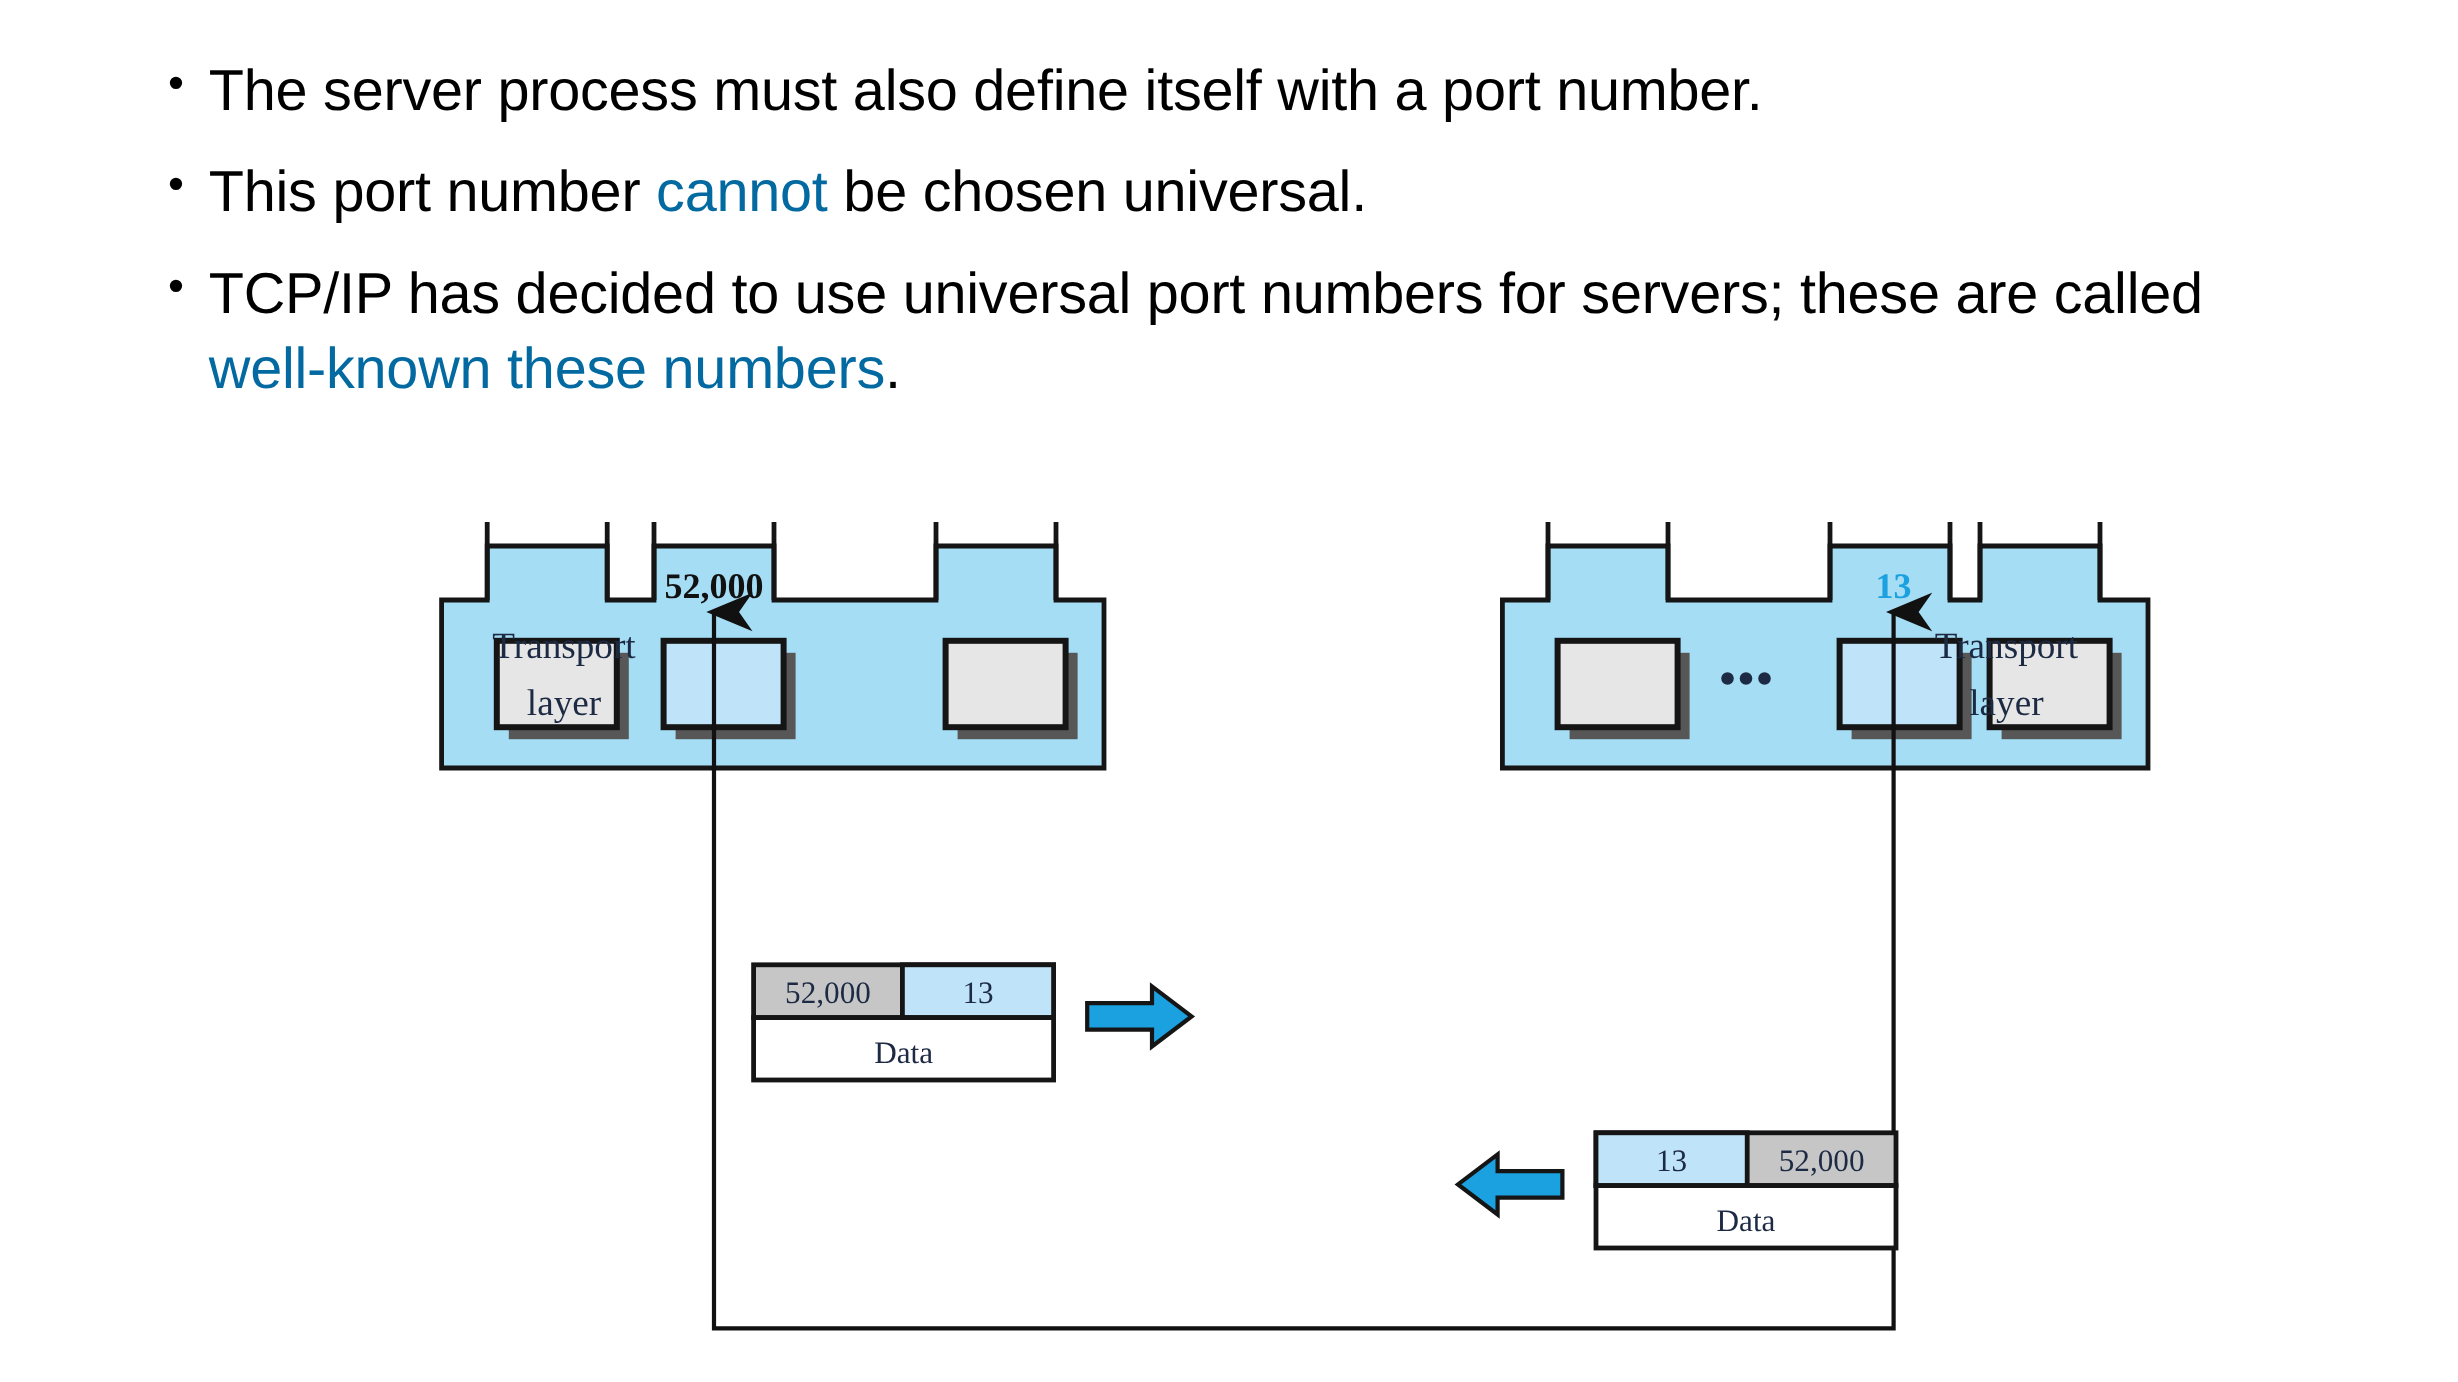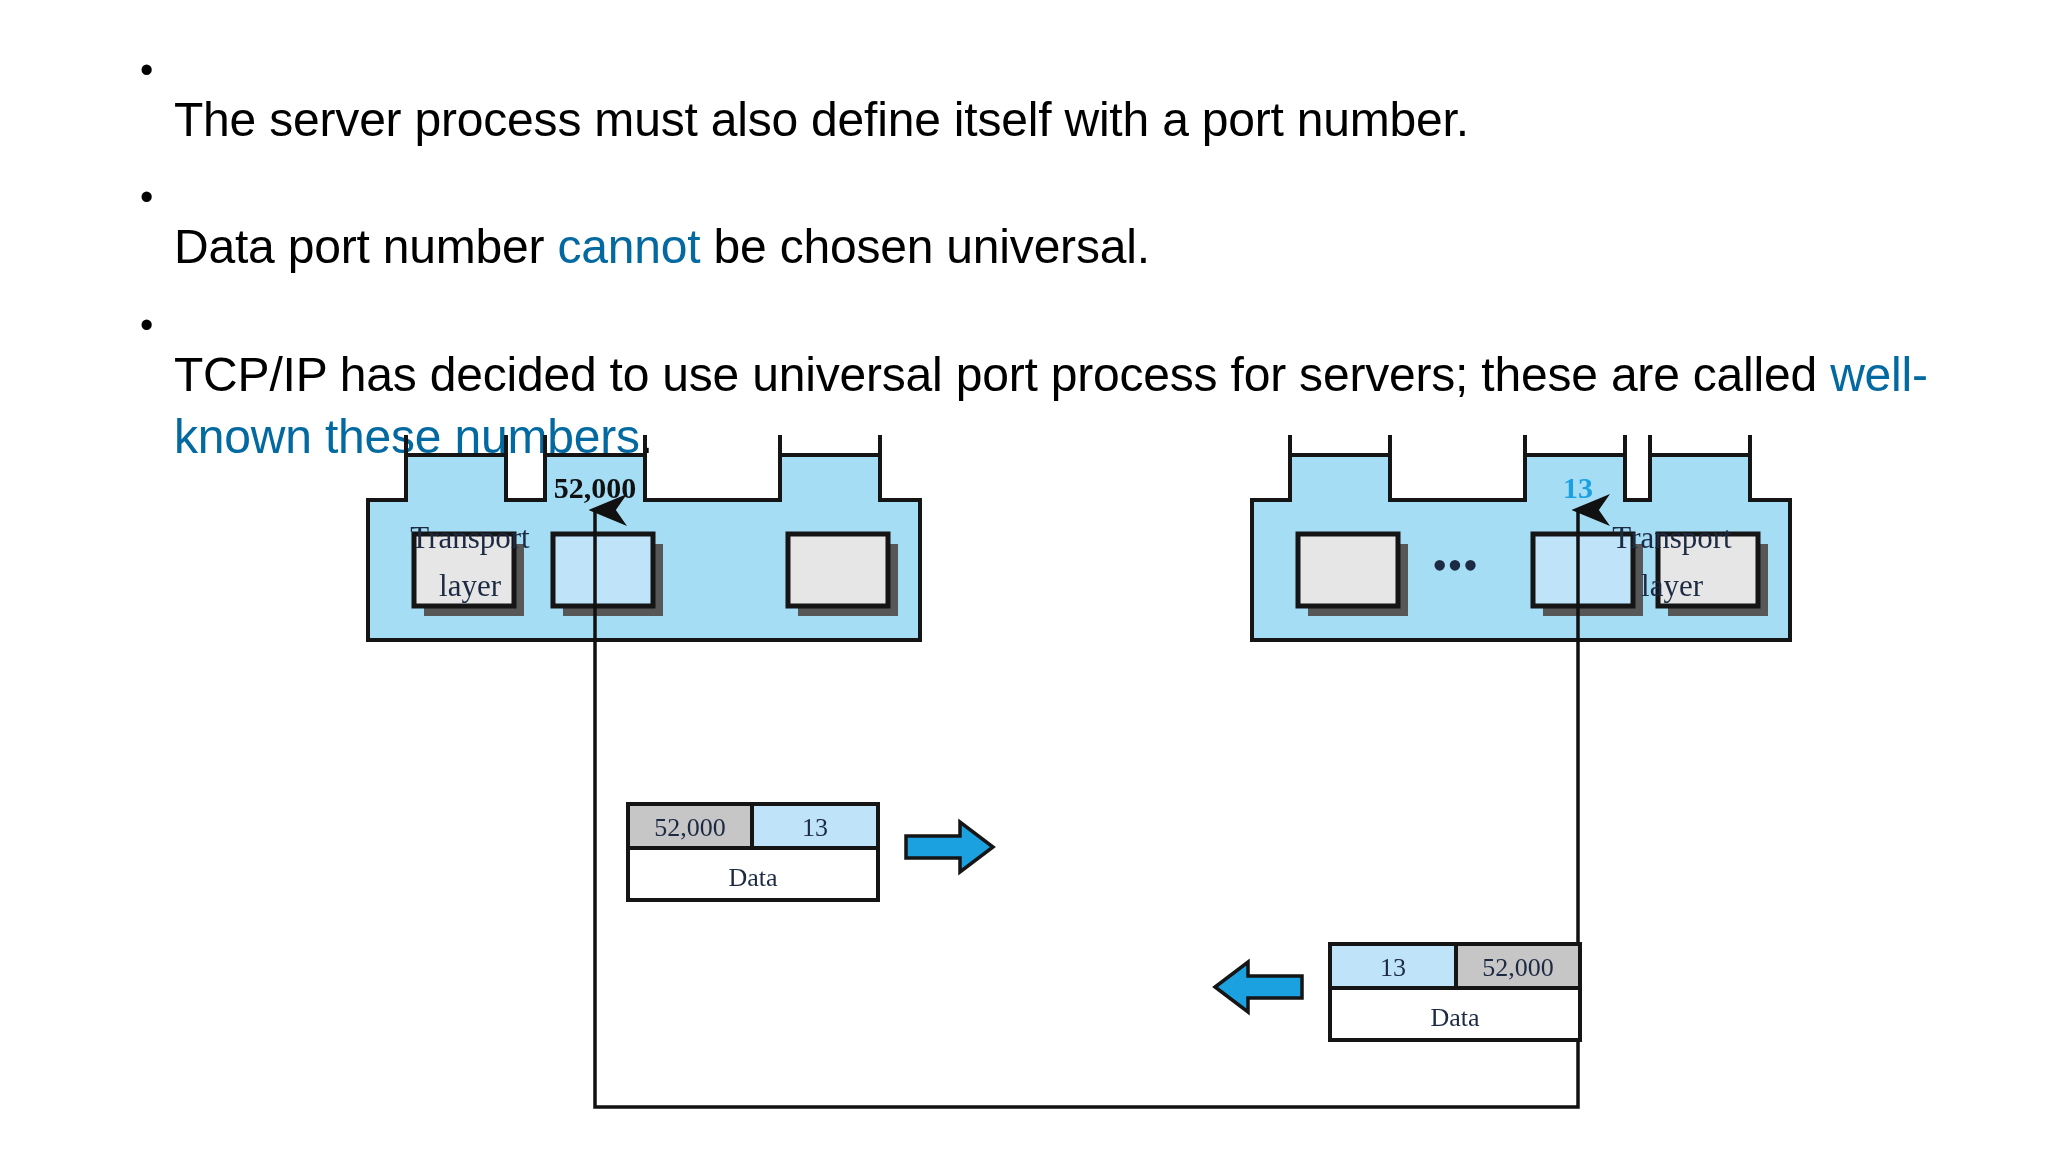--- a/index.html
+++ b/index.html
@@ -26,21 +26,21 @@
     margin-bottom:22px;
     letter-spacing:-0.2px;
   }
   .bullet .dot{
     flex:0 0 auto;
     width:34px;
     font-size:38px;
     line-height:1.30;
     color:#000;
   }
-  .bullet .btext{flex:1 1 auto;margin-top:43px;}
+  .bullet .btext{flex:1 1 auto;}
   .accent{color:#0369a1;}
 
   
   #figure{
     position:absolute;
     left:0; top:400px;
     width:1672px; height:720px;
   }
   #figure svg{display:block;}
 
@@ -65,26 +65,26 @@
 
 <div id="bullets">
 
   <div class="bullet">
     <span class="dot">•</span>
     <span class="btext"><span>The server process must also define itself with a port number.</span></span>
   </div>
 
   <div class="bullet">
     <span class="dot">•</span>
-    <span class="btext"><span>Data port number </span><span class="accent">cannot</span><span> be chosen universal.</span></span>
+    <span class="btext"><span>This port number </span><span class="accent">cannot</span><span> be chosen universal.</span></span>
   </div>
 
   <div class="bullet">
     <span class="dot">•</span>
-    <span class="btext"><span>TCP/IP has decided to use universal port process for servers; these  are called </span><span class="accent">well-known these numbers</span><span>.</span></span>
+    <span class="btext"><span>TCP/IP has decided to use universal port numbers for servers; these  are called </span><span class="accent">well-known these numbers</span><span>.</span></span>
   </div>
 
 </div>
 
 <div id="figure">
 <svg width="2048" height="720" viewBox="0 0 2048 720" xmlns="http://www.w3.org/2000/svg">
 
   <defs>
     <marker id="uparrow" viewBox="0 0 12 12" refX="6" refY="2" markerWidth="11" markerHeight="11" orient="auto-start-reverse">
       <path d="M6 0 L11 12 L6 8.5 L1 12 Z" fill="#111"></path>

